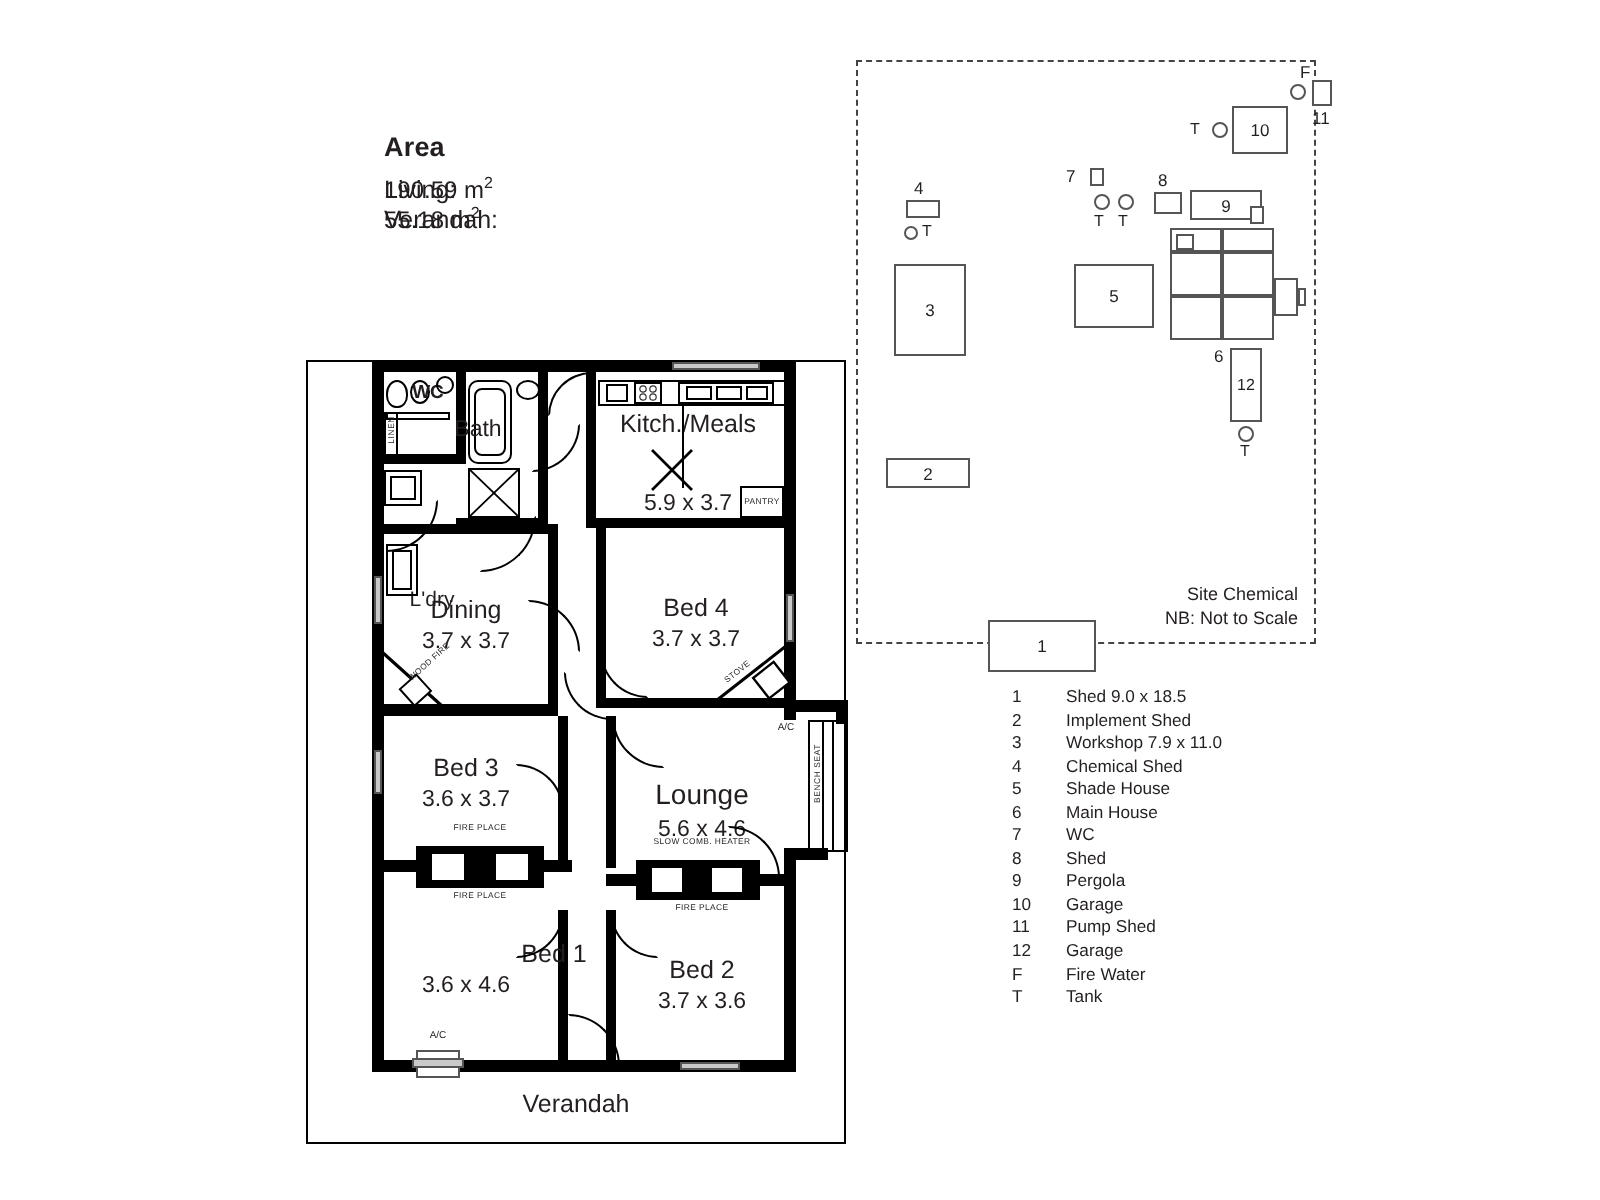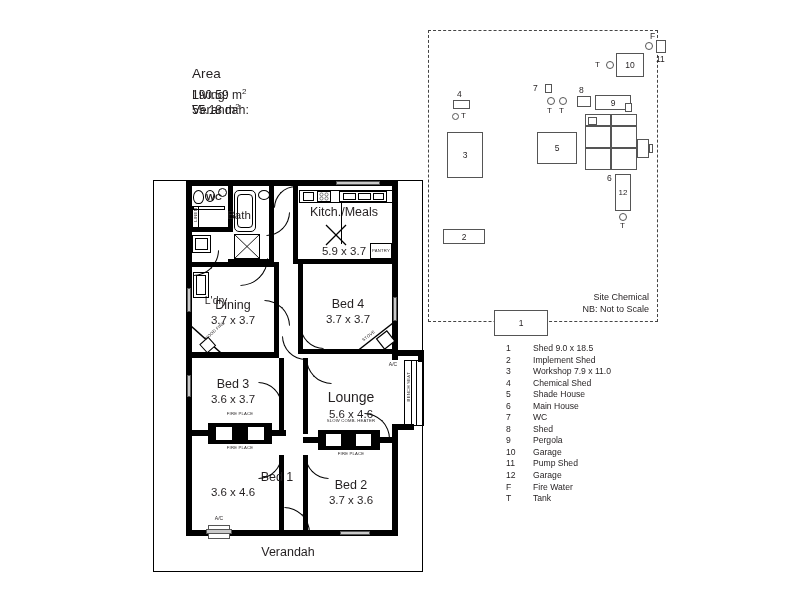--- a/index.html
+++ b/index.html
@@ -8,21 +8,21 @@
     background:#ffffff;
     font-family:"Liberation Sans", sans-serif;
     color:#231f20;
     overflow:hidden;
     position:relative;
   }
   .root{position:absolute;left:0;top:0;width:800px;height:600px;}
 
   
   .area-block{position:absolute;left:192px;top:66px;width:180px;}
-  .area-title{font-size:13.5px;font-weight:normal;letter-spacing:.1px;margin-bottom:7px;}
+  .area-title{font-size:13.5px;font-weight:bold;letter-spacing:.1px;margin-bottom:7px;}
   .area-row{display:flex;justify-content:flex-start;font-size:12px;line-height:15px;}
   .area-row.total{font-weight:bold;margin-top:9px;}
   .area-row .lbl{white-space:nowrap;}
   .area-row .val{white-space:nowrap;text-align:left;width:82px;}
   sup{font-size:8px;vertical-align:super;line-height:0;}
 
   
   .wall{position:absolute;background:#000;}
   .thin{position:absolute;border:1px solid #000;box-sizing:border-box;background:transparent;}
   .fill-w{position:absolute;background:#fff;}

